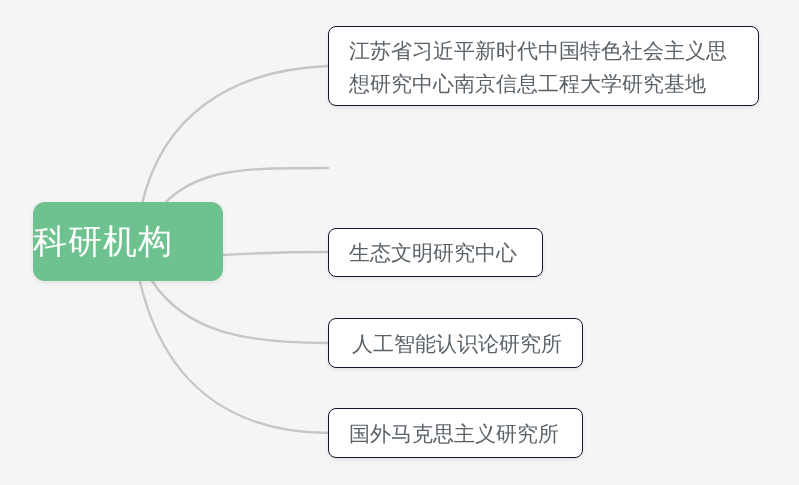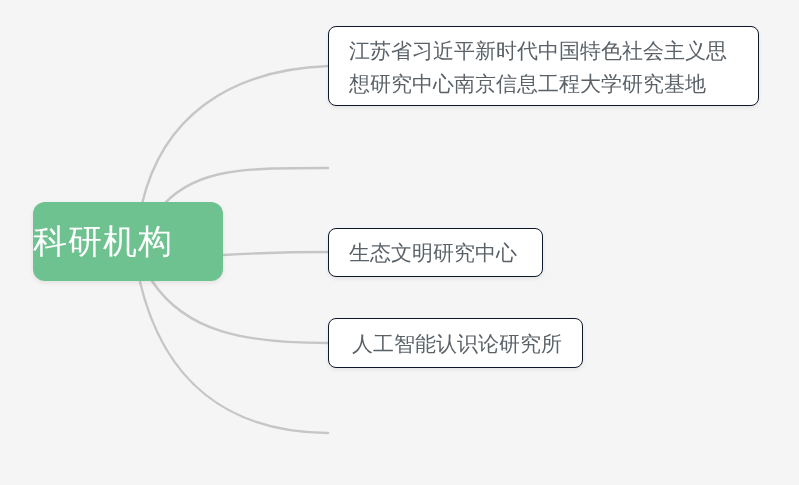--- a/index.html
+++ b/index.html
@@ -104,14 +104,17 @@
 
 
   <div class="child-node" id="node-3">
     <span class="label">生态文明研究中心</span>
   </div>
 
   <div class="child-node" id="node-4">
     <span class="label">人工智能认识论研究所</span>
   </div>
 
+  <div class="child-node" id="node-5">
+    <span class="label">国外马克思主义研究所</span>
+  </div>
 
 </div>
 
 </body></html>

